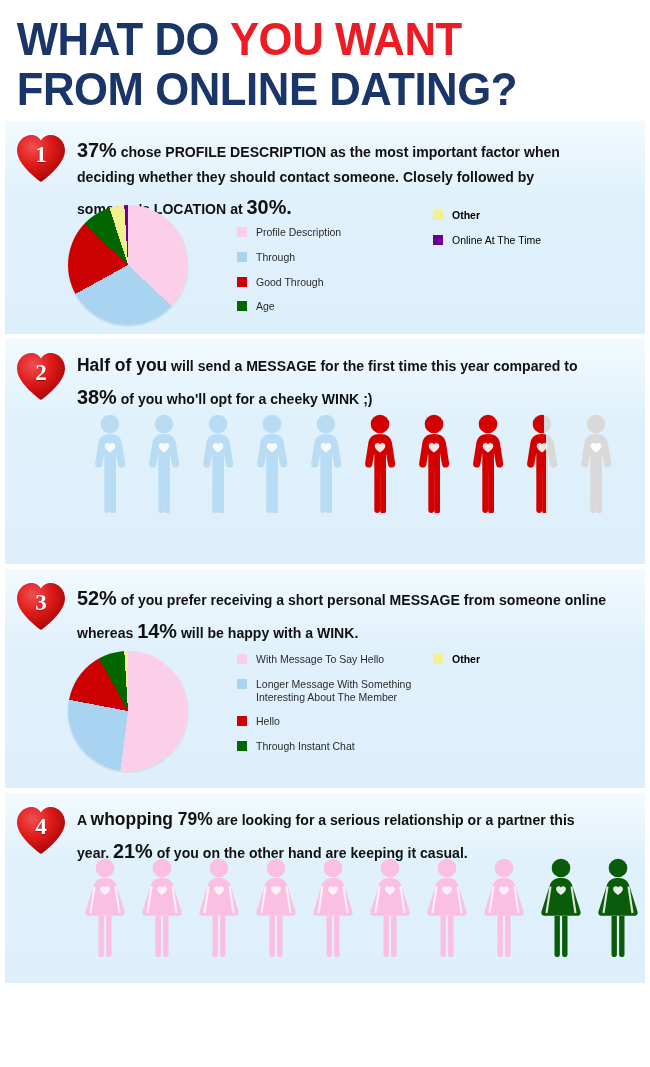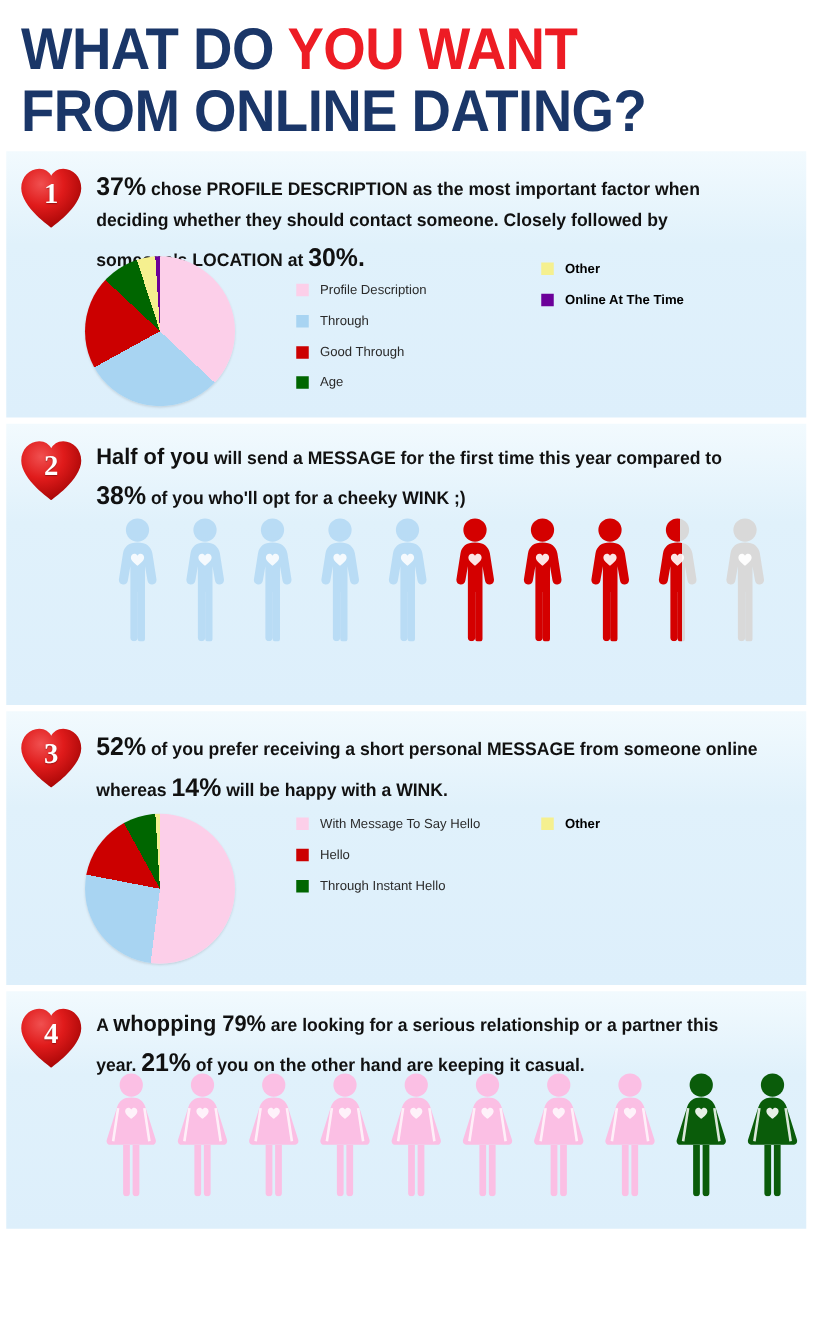--- a/index.html
+++ b/index.html
@@ -140,21 +140,21 @@
           <span class="lb">Age</span>
         </div>
       </div>
       <div class="col bold" style="left:196px;width:200px;">
         <div class="lgi">
           <span class="sw" style="background:#f5f08f"></span>
           <span class="lb" style="font-weight:bold;color:#000">Other</span>
         </div>
         <div class="lgi">
           <span class="sw" style="background:#6b0099"></span>
-          <span class="lb" style="font-weight:bold;color:#000">Online At The Time</span>
+          <span class="lb" style="font-weight:normal;color:#000">Online At The Time</span>
         </div>
       </div>
     </div>
   </div>
 
   <div class="panel panel-2">
     <div class="heart">
       <svg width="52" height="50" viewBox="0 0 52 50">
         <defs>
             <radialGradient id="hg2" cx="33%" cy="26%" r="78%">
@@ -301,26 +301,31 @@
       <div class="pie" id="pie3" style="background: conic-gradient(rgb(252, 207, 233) 0deg, rgb(252, 207, 233) 187.2deg, rgb(168, 212, 242) 187.2deg, rgb(168, 212, 242) 280.8deg, rgb(204, 0, 0) 280.8deg, rgb(204, 0, 0) 331.2deg, rgb(0, 102, 0) 331.2deg, rgb(0, 102, 0) 356.4deg, rgb(245, 240, 143) 356.4deg, rgb(245, 240, 143) 360deg);"></div>
     </div>
 
     <div class="legend" style="left:232px;top:84px;width:400px;">
       <div class="col" style="left:0;width:200px;">
         <div class="lgi">
           <span class="sw" style="background:#fccfe9"></span>
           <span class="lb">With Message To Say Hello</span>
         </div>
         <div class="lgi">
+          <span class="sw" style="background:#a8d4f2"></span>
+          <span class="lb">Longer Message With Something
+Interesting About The Member</span>
+        </div>
+        <div class="lgi">
           <span class="sw" style="background:#cc0000"></span>
           <span class="lb">Hello</span>
         </div>
         <div class="lgi">
           <span class="sw" style="background:#006600"></span>
-          <span class="lb">Through Instant Hello</span>
+          <span class="lb">Through Instant Chat</span>
         </div>
       </div>
       <div class="col" style="left:196px;width:200px;">
         <div class="lgi">
           <span class="sw" style="background:#f5f08f"></span>
           <span class="lb" style="font-weight:bold;color:#000">Other</span>
         </div>
       </div>
     </div>
   </div>

